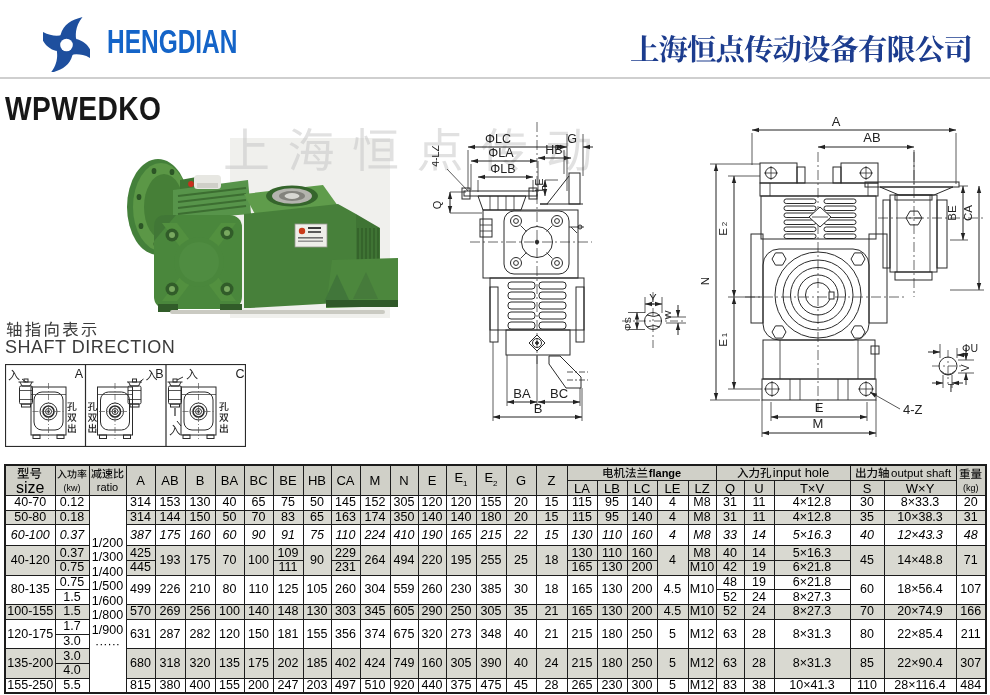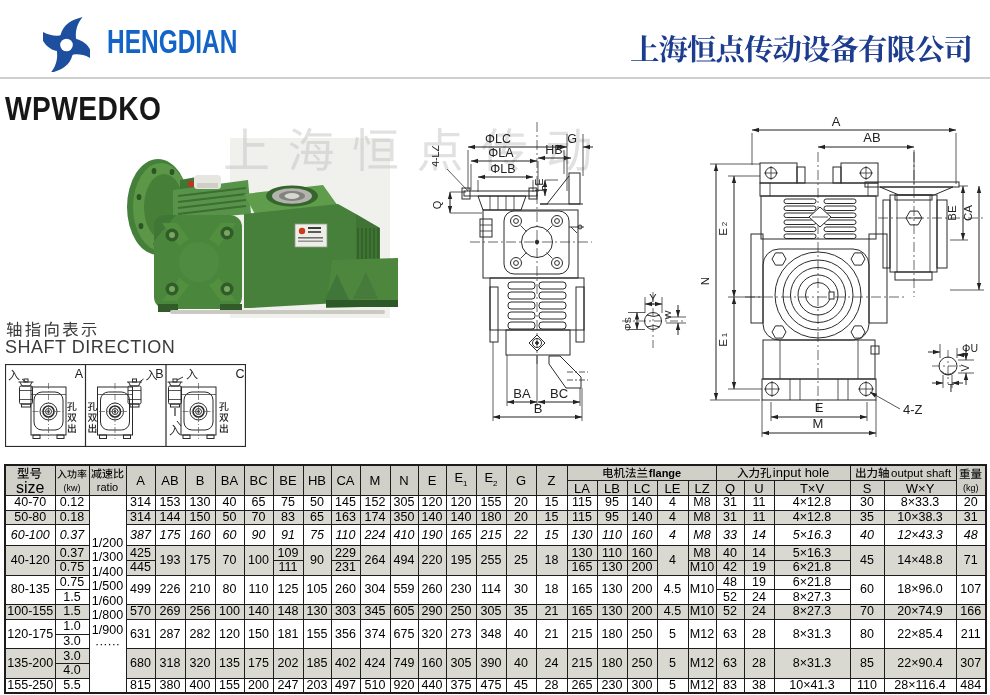--- a/index.html
+++ b/index.html
@@ -738,33 +738,33 @@
           <td rowspan="2">210</td>
           <td rowspan="2">80</td>
           <td rowspan="2">110</td>
           <td rowspan="2">125</td>
           <td rowspan="2">105</td>
           <td rowspan="2">260</td>
           <td rowspan="2">304</td>
           <td rowspan="2">559</td>
           <td rowspan="2">260</td>
           <td rowspan="2">230</td>
-          <td rowspan="2">114</td>
+          <td rowspan="2">385</td>
           <td rowspan="2">30</td>
           <td rowspan="2">18</td>
           <td rowspan="2">165</td>
           <td rowspan="2">130</td>
           <td rowspan="2">200</td>
           <td rowspan="2">4.5</td>
           <td rowspan="2">M10</td>
           <td>48</td>
           <td>19</td>
           <td>6×21.8</td>
           <td rowspan="2">60</td>
-          <td rowspan="2">18×96.0</td>
+          <td rowspan="2">18×56.4</td>
           <td rowspan="2">107</td>
         </tr>
         <tr style="height:14.7px;">
           <td>1.5</td>
           <td>52</td>
           <td>24</td>
           <td>8×27.3</td>
         </tr>
         <tr class="sh" style="height:14.7px;">
           <td>100-155</td>
@@ -791,21 +791,21 @@
           <td>M10</td>
           <td>52</td>
           <td>24</td>
           <td>8×27.3</td>
           <td>70</td>
           <td>20×74.9</td>
           <td>166</td>
         </tr>
         <tr style="height:14.7px;">
           <td rowspan="2">120-175</td>
-          <td>1.0</td>
+          <td>1.7</td>
           <td rowspan="2">631</td>
           <td rowspan="2">287</td>
           <td rowspan="2">282</td>
           <td rowspan="2">120</td>
           <td rowspan="2">150</td>
           <td rowspan="2">181</td>
           <td rowspan="2">155</td>
           <td rowspan="2">356</td>
           <td rowspan="2">374</td>
           <td rowspan="2">675</td>

